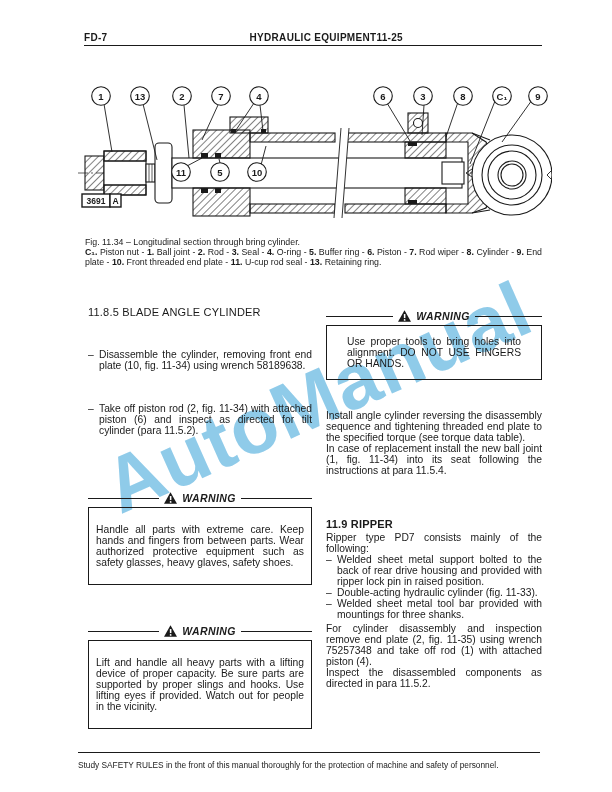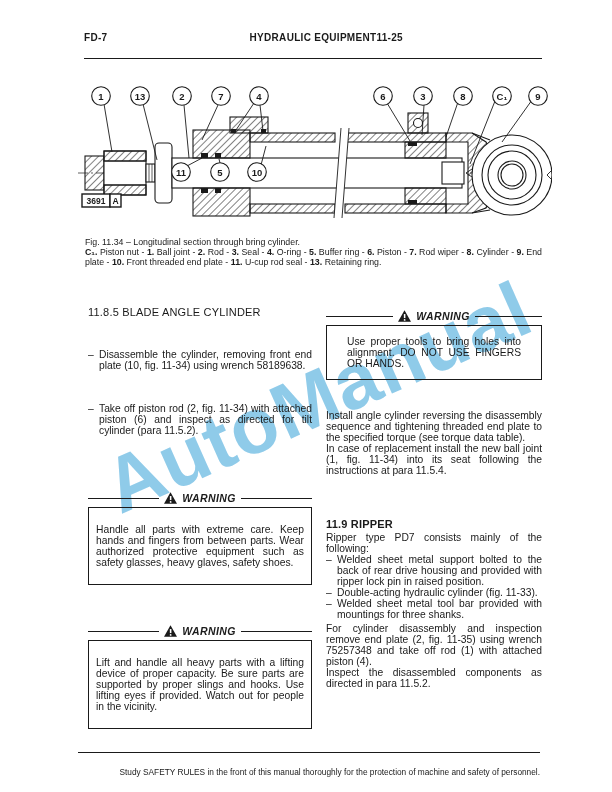--- a/index.html
+++ b/index.html
@@ -5,25 +5,25 @@
   html,body{margin:0;padding:0;background:#e8e8e8;}
   .page{position:relative;width:612px;height:792px;background:#ffffff;margin:0 auto;
         font-family:"Liberation Sans","DejaVu Sans",sans-serif;color:#1a1a1a;overflow:hidden;}
   .layer{position:absolute;z-index:2;}
   
   .watermark{position:absolute;left:58px;top:352px;width:520px;text-align:center;z-index:1;
              font-weight:bold;font-size:78px;letter-spacing:1px;color:#7cc2e6;opacity:.85;
              transform:rotate(-24deg);pointer-events:none;white-space:nowrap;}
   
   .hdr{left:84px;top:32px;width:458px;display:grid;grid-template-columns:1fr auto 1fr;
-       border-bottom:1.5px solid #1a1a1a;padding-bottom:15px;font-size:10px;font-weight:700;letter-spacing:.3px;}
+       border-bottom:1.5px solid #1a1a1a;padding-bottom:2px;font-size:10px;font-weight:700;letter-spacing:.3px;}
   .hdr .c{text-align:center;}
   .hdr .r{text-align:left;}
-  .ftr{left:78px;top:752px;width:462px;border-top:1.5px solid #1a1a1a;padding-top:14px;
-       font-size:8.3px;text-align:right;}
+  .ftr{left:78px;top:752px;width:462px;border-top:1.5px solid #1a1a1a;padding-top:7px;
+       font-size:8.3px;text-align:left;}
   
   .fig{left:74px;top:74px;width:478px;height:160px;}
   .fig svg{display:block;}
   .cap{left:85px;top:238px;width:457px;font-size:8.8px;line-height:9.8px;text-align:justify;}
   .cap .l1{margin-bottom:0px;}
   
   .colL{left:88px;top:306px;width:224px;}
   .colR{left:326px;top:310px;width:216px;}
   .sec-h{font-size:11px;letter-spacing:.2px;}
   .sec-h.bold{font-weight:bold;}

